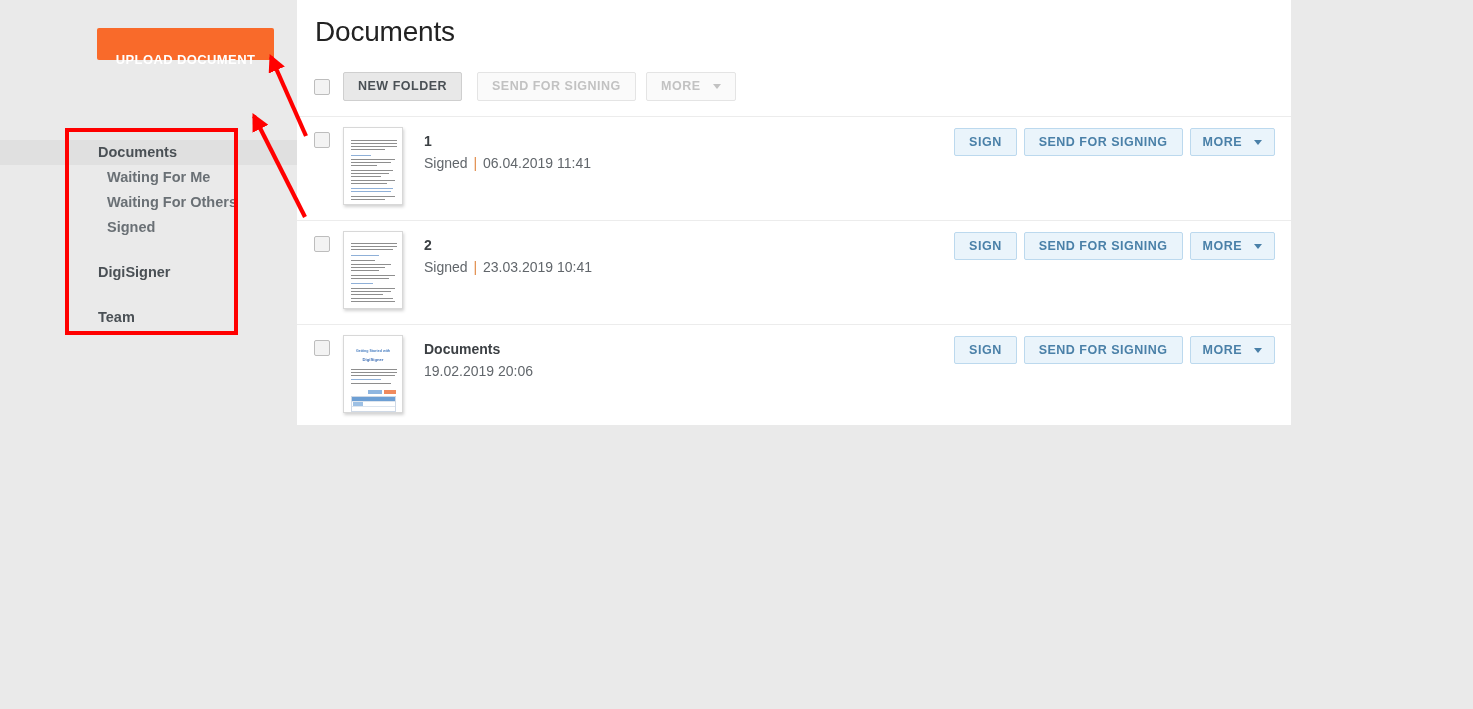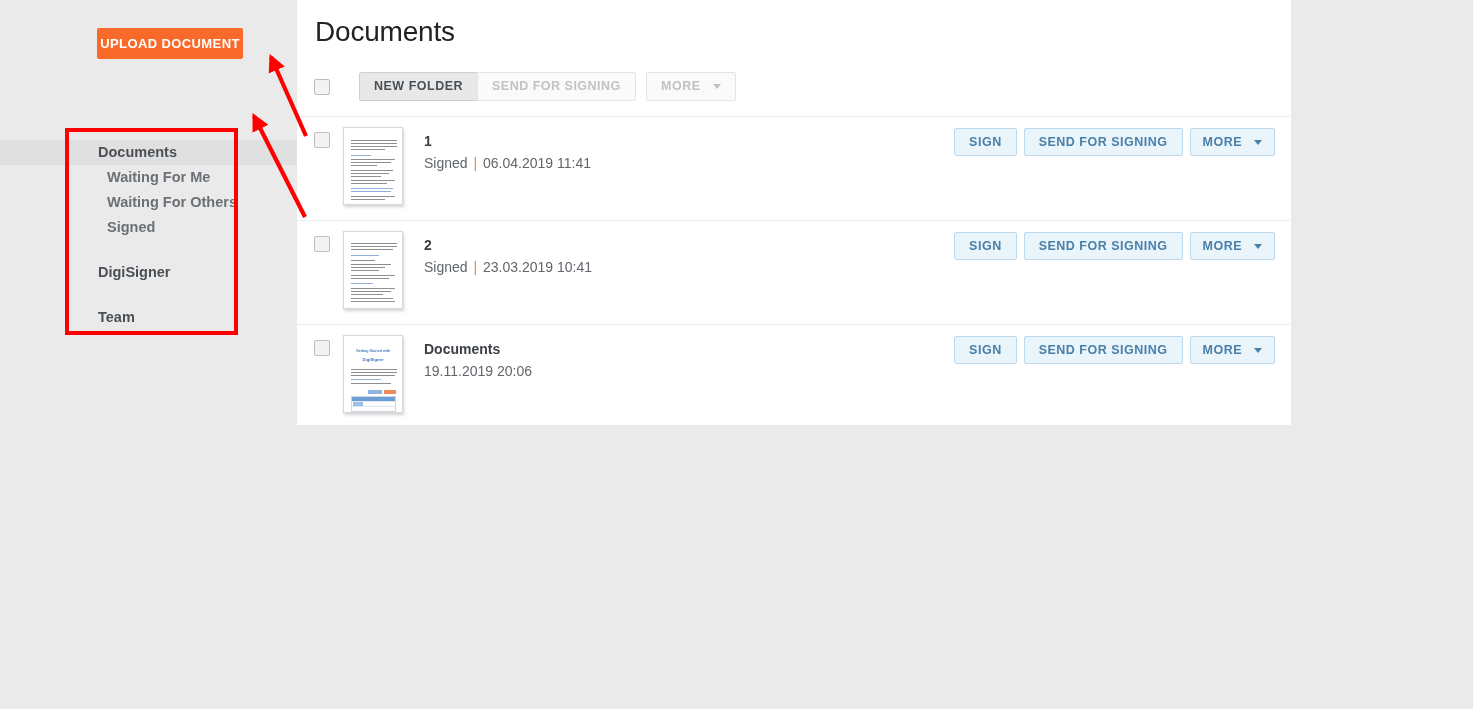--- a/index.html
+++ b/index.html
@@ -22,32 +22,32 @@
     left: 0;
     top: 0;
     width: 297px;
     height: 709px;
     background: #eaeaea;
   }
   .upload-btn {
     position: absolute;
     left: 97px;
     top: 28px;
-    width: 146px;
+    width: 177px;
     height: 31px;
     background: #f96a2a;
     color: #ffffff;
     border: none;
     border-radius: 2px;
     font-family: "Liberation Sans", sans-serif;
     font-size: 13px;
     font-weight: bold;
     letter-spacing: 0.4px;
     cursor: pointer;
-    padding: 0;
+    padding: 16px;
     line-height: 31px;
     text-align: center;
   }
   .cloud-btn {
     position: absolute;
     left: 97px;
     top: 77px;
     width: 177px;
     height: 31px;
     background: #ffffff;
@@ -155,21 +155,21 @@
     font-family: "Liberation Sans", sans-serif;
     font-size: 12.5px;
     font-weight: bold;
     letter-spacing: 0.5px;
     border-radius: 2px;
     box-sizing: border-box;
     cursor: pointer;
     text-align: center;
     padding: 0 14px;
   }
-  .tb-btn.newfolder { left: 62px; }
+  .tb-btn.newfolder { left: 46px; }
   .tb-btn.send {
     left: 180px;
     background: #fafafa;
     border-color: #e4e4e4;
     color: #c2c2c2;
   }
   .tb-btn.more {
     left: 349px;
     background: #fafafa;
     border-color: #e4e4e4;
@@ -483,21 +483,21 @@
         <div class="thumb-chip" style="top:54px;right:6px;width:12px;background:#f08a5d;"></div>
         <div class="thumb-table" style="top:60px;">
           <div class="thead"></div>
           <div class="trow"></div>
           <div class="trow"></div>
         </div>
         <div class="thumb-chip" style="top:66px;left:9px;width:10px;background:#9dc0e4;"></div>
       </div>
       <div class="rtitle">Documents</div>
       <div class="rmeta">
-        <span>19.11.2019 20:06</span>
+        <span>19.02.2019 20:06</span>
       </div>
       <div class="actions">
         <button class="act">SIGN</button>
         <button class="act">SEND FOR SIGNING</button>
         <button class="act more">
           <span>MORE</span>
           <span class="caret"></span>
         </button>
       </div>
     </div>

